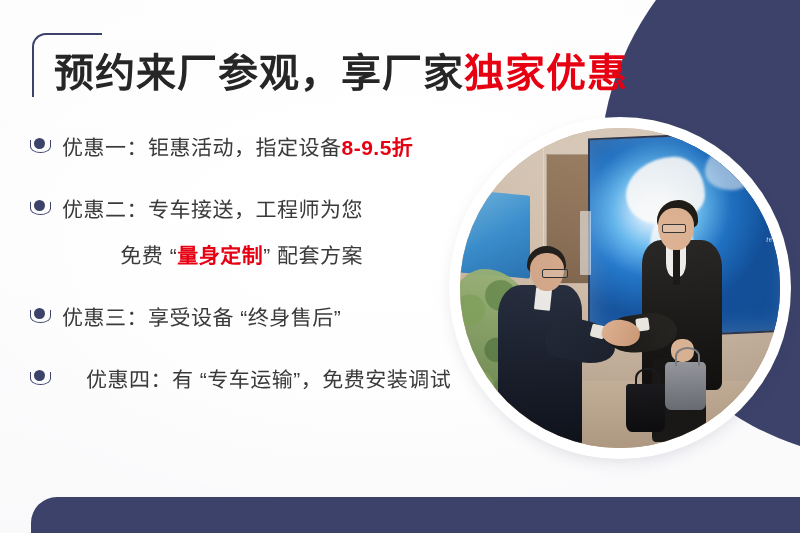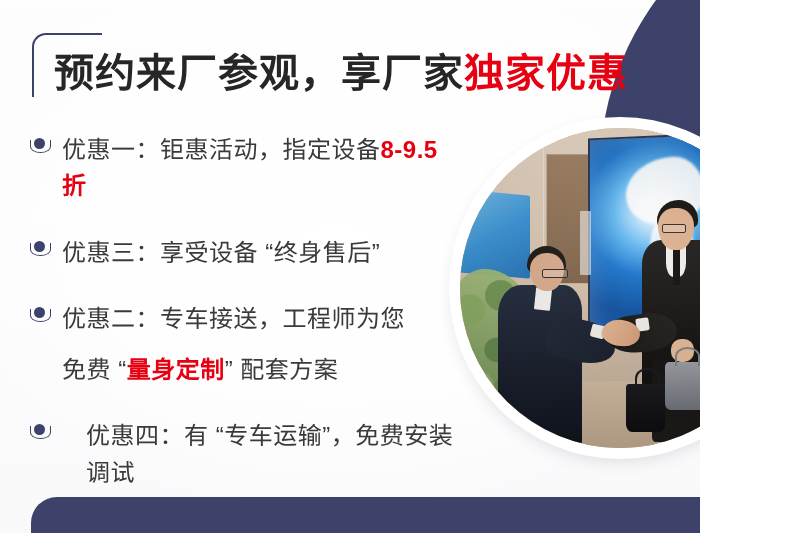--- a/index.html
+++ b/index.html
@@ -3,25 +3,26 @@
 <meta charset="utf-8">
 <style>
   html, body {
     margin: 0;
     padding: 0;
     background: #ffffff;
   }
 
   #banner {
     position: relative;
-    width: 700px;
+    width: 800px;
     height: 533px;
     overflow: hidden;
     background: #fde047;
     font-family: "Liberation Sans", "DejaVu Sans", sans-serif;
+    text-align: right;
   }
 
   
   .grid-bg {
     position: absolute;
     inset: 0;
     background-image:
       repeating-linear-gradient(to right,
         rgba(150,150,160,0.30) 0px, rgba(150,150,160,0.30) 3px,
         rgba(0,0,0,0) 3px, rgba(0,0,0,0) 9px),
@@ -136,21 +137,21 @@
     left: 0px;
     top: 4px;
     width: 19px;
     height: 12px;
     border: 1.6px solid #3c4269;
     border-top: none;
     border-radius: 0 0 50% 50%;
   }
 
   .benefit-text {
-    font-size: 24px;
+    font-size: 21px;
     color: #3a3a3a;
     line-height: 1.52;
     letter-spacing: .5px;
     font-weight: 400;
   }
   .benefit-text .hot {
     color: #e60012;
     font-weight: 700;
   }
   .benefit-line2 { display: block; margin-top: 14px; }
@@ -467,32 +468,32 @@
         <span>优惠一：钜惠活动，指定设备</span><span class="hot">8-9.5折</span>
       </span>
     </div>
 
     <div class="benefit-row">
       <span class="bullet-icon">
         <span class="dot"></span>
           <span class="bowl-sides"></span>
       </span>
       <span class="benefit-text">
-        <span>优惠三：享受设备 “终身售后”</span>
+        <span>优惠二：专车接送，工程师为您</span>
+        <span class="benefit-line2"><span>免费 “</span><span class="hot">量身定制</span><span>” 配套方案</span></span>
       </span>
     </div>
 
     <div class="benefit-row">
       <span class="bullet-icon">
         <span class="dot"></span>
           <span class="bowl-sides"></span>
       </span>
       <span class="benefit-text">
-        <span>优惠二：专车接送，工程师为您</span>
-        <span class="benefit-line2"><span>免费 “</span><span class="hot">量身定制</span><span>” 配套方案</span></span>
+        <span>优惠三：享受设备 “终身售后”</span>
       </span>
     </div>
 
     <div class="benefit-row">
       <span class="bullet-icon">
         <span class="dot"></span>
           <span class="bowl-sides"></span>
       </span>
       <span class="benefit-text">
         <span>优惠四：有 “专车运输”，免费安装调试</span>

